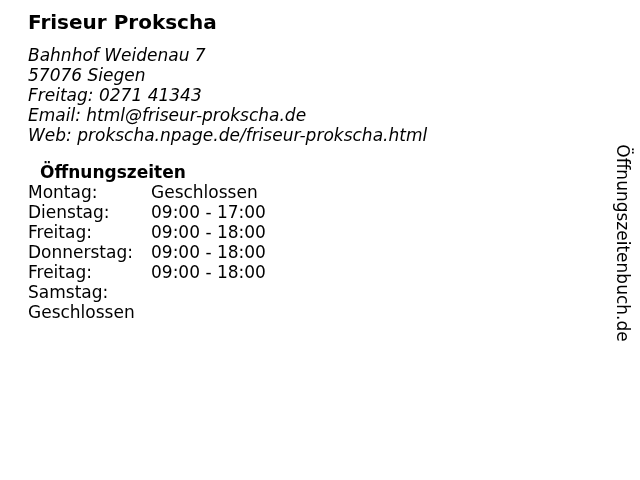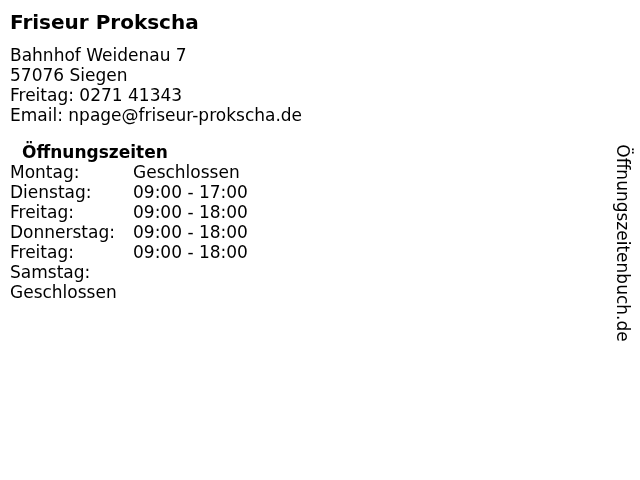--- a/index.html
+++ b/index.html
@@ -9,35 +9,36 @@
   body {
     width: 640px;
     height: 480px;
     background: #ffffff;
     color: #000000;
     font-family: "DejaVu Sans", "Liberation Sans", sans-serif;
     position: relative;
     overflow: hidden;
   }
   .content {
-    padding: 10px 0 0 10px;
+    padding: 10px 0 0 28px;
   }
   .page-title {
     font-size: 20px;
     line-height: 24px;
     font-weight: bold;
     margin: 0;
   }
   .address-block {
     margin-top: 11px;
     font-size: 17px;
     line-height: 20px;
   }
   .address-block div {
     white-space: nowrap;
+    font-style: italic;
   }
   .hours-heading {
     font-size: 17px;
     line-height: 20px;
     font-weight: bold;
     margin: 17px 0 0 12px;
   }
   .hours-table {
     font-size: 17px;
     line-height: 20px;
@@ -71,21 +72,25 @@
 
   <div class="address-block">
     <div>Bahnhof Weidenau 7</div>
     <div>57076 Siegen</div>
     <div>
       <span>Freitag:</span>
       <span>0271 41343</span>
     </div>
     <div>
       <span>Email:</span>
-      <span>npage@friseur-prokscha.de</span>
+      <span>html@friseur-prokscha.de</span>
+    </div>
+    <div>
+      <span>Web:</span>
+      <span>prokscha.npage.de/friseur-prokscha.html</span>
     </div>
   </div>
 
   <h2 class="hours-heading">Öffnungszeiten</h2>
 
   <div class="hours-table">
     <div class="hours-row">
       <span class="day-label">Montag:</span>
       <span>Geschlossen</span>
     </div>

